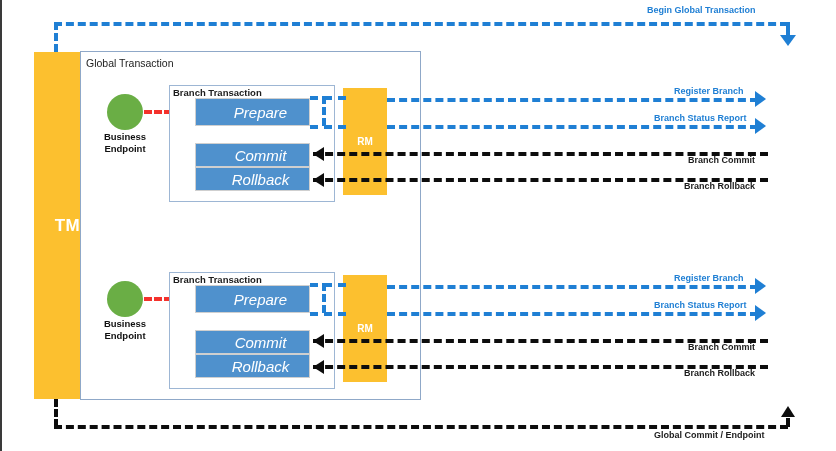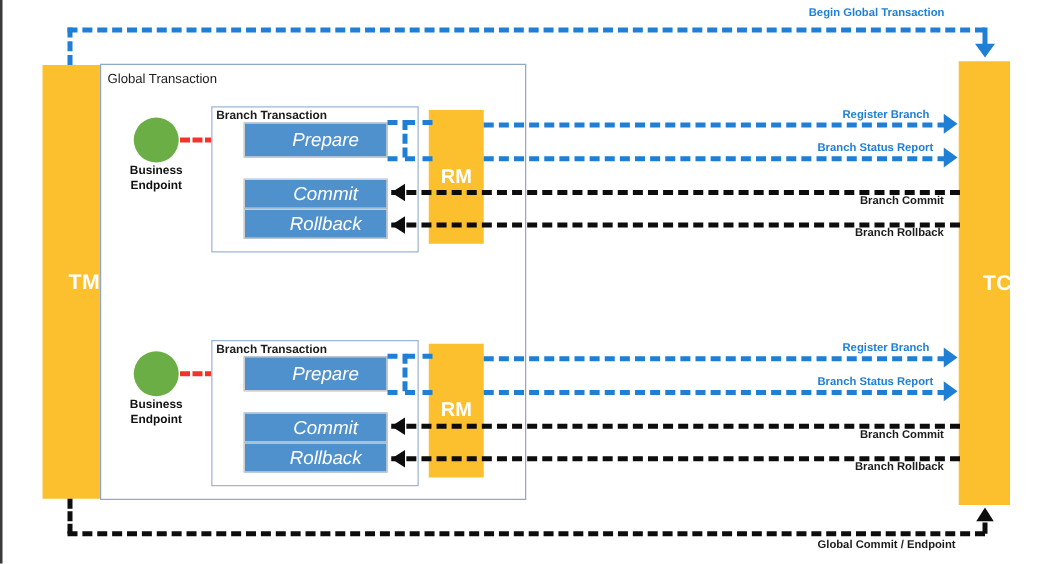--- a/index.html
+++ b/index.html
@@ -64,21 +64,21 @@
     align-items: center;
     justify-content: center;
     box-sizing: border-box;
     padding-left: 16px;
   }
 
   
   .rm-box {
     background: #fcc02f;
     color: #ffffff;
-    font-size: 16px;
+    font-size: 10px;
     font-weight: 700;
     display: flex;
     align-items: center;
     justify-content: center;
   }
 
   
   .endpoint-dot {
     background: #6aae45;
     border-radius: 50%;
@@ -153,23 +153,20 @@
 
   <div class="abs dash-h blue-line" style="left:52px; top:22px; width:734px;"></div>
   <div class="abs dash-v blue-line" style="left:52px; top:22px; height:30px;"></div>
   <div class="abs dash-v blue-line" style="left:784px; top:22px; height:16px;"></div>
   <div class="abs arrow arrow-down-blue" style="left:778px; top:35px;"></div>
 
   <div class="abs bar" style="left:32px; top:52px; width:46px; height:347px;">
     <span class="bar-label">TM</span>
   </div>
 
-  <div class="abs bar" style="left:765px; top:49px; width:41px; height:355px;">
-    <span class="bar-label">TC</span>
-  </div>
 
   <div class="abs gt-box" style="left:78px; top:51px; width:339px; height:347px;"></div>
   <div class="abs gt-title" style="left:84px; top:57px;">Global Transaction</div>
 
   <div class="abs endpoint-dot" style="left:105px; top:94px; width:36px; height:36px;"></div>
   <div class="abs endpoint-label" style="left:96px; top:131px; width:54px;">
     <div>Business</div>
     <div>Endpoint</div>
   </div>
 

